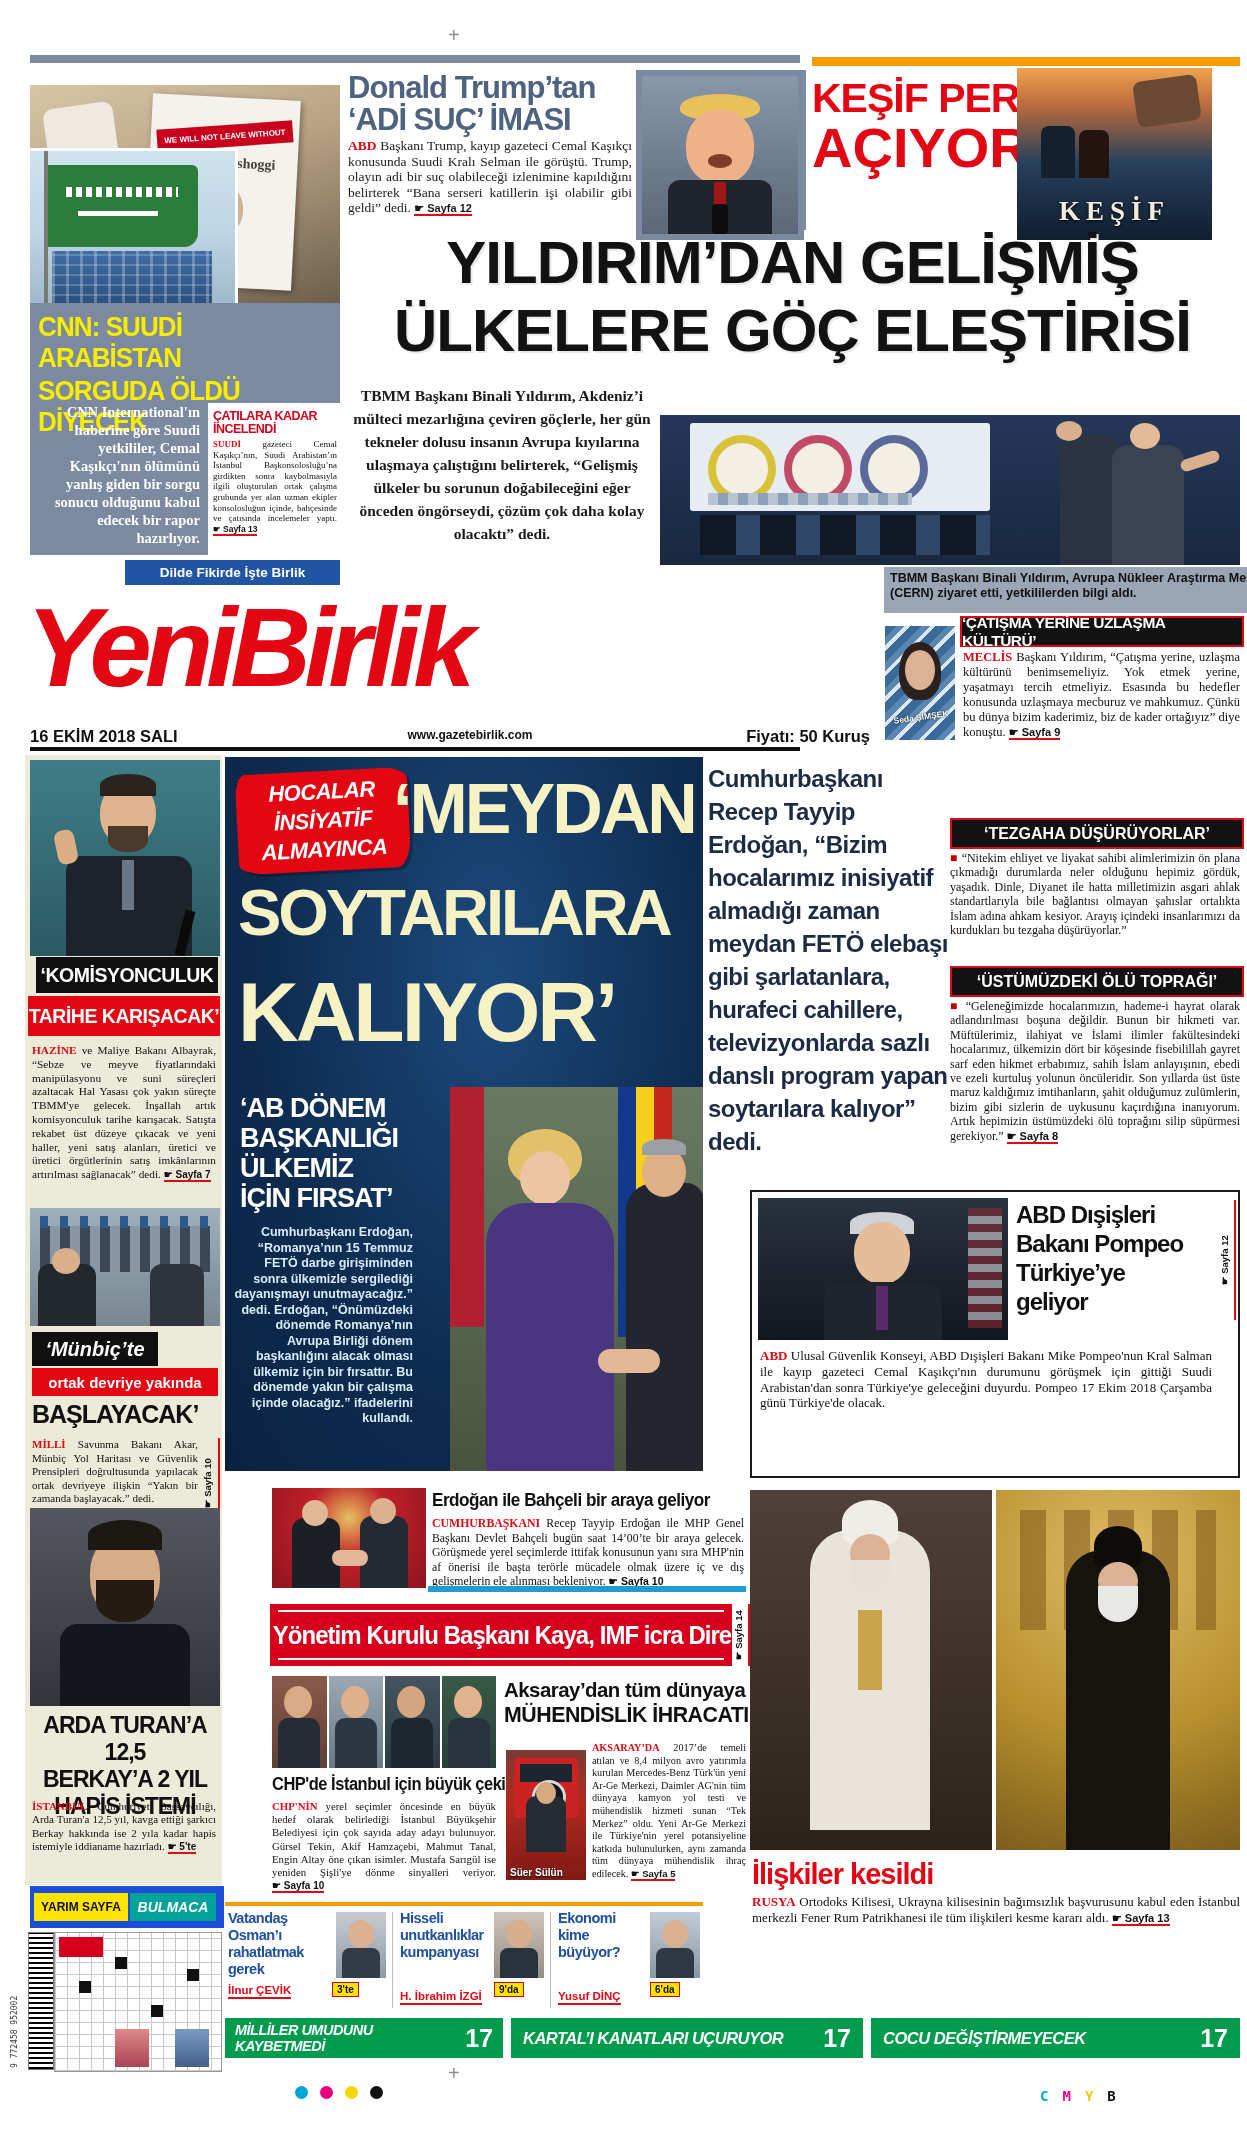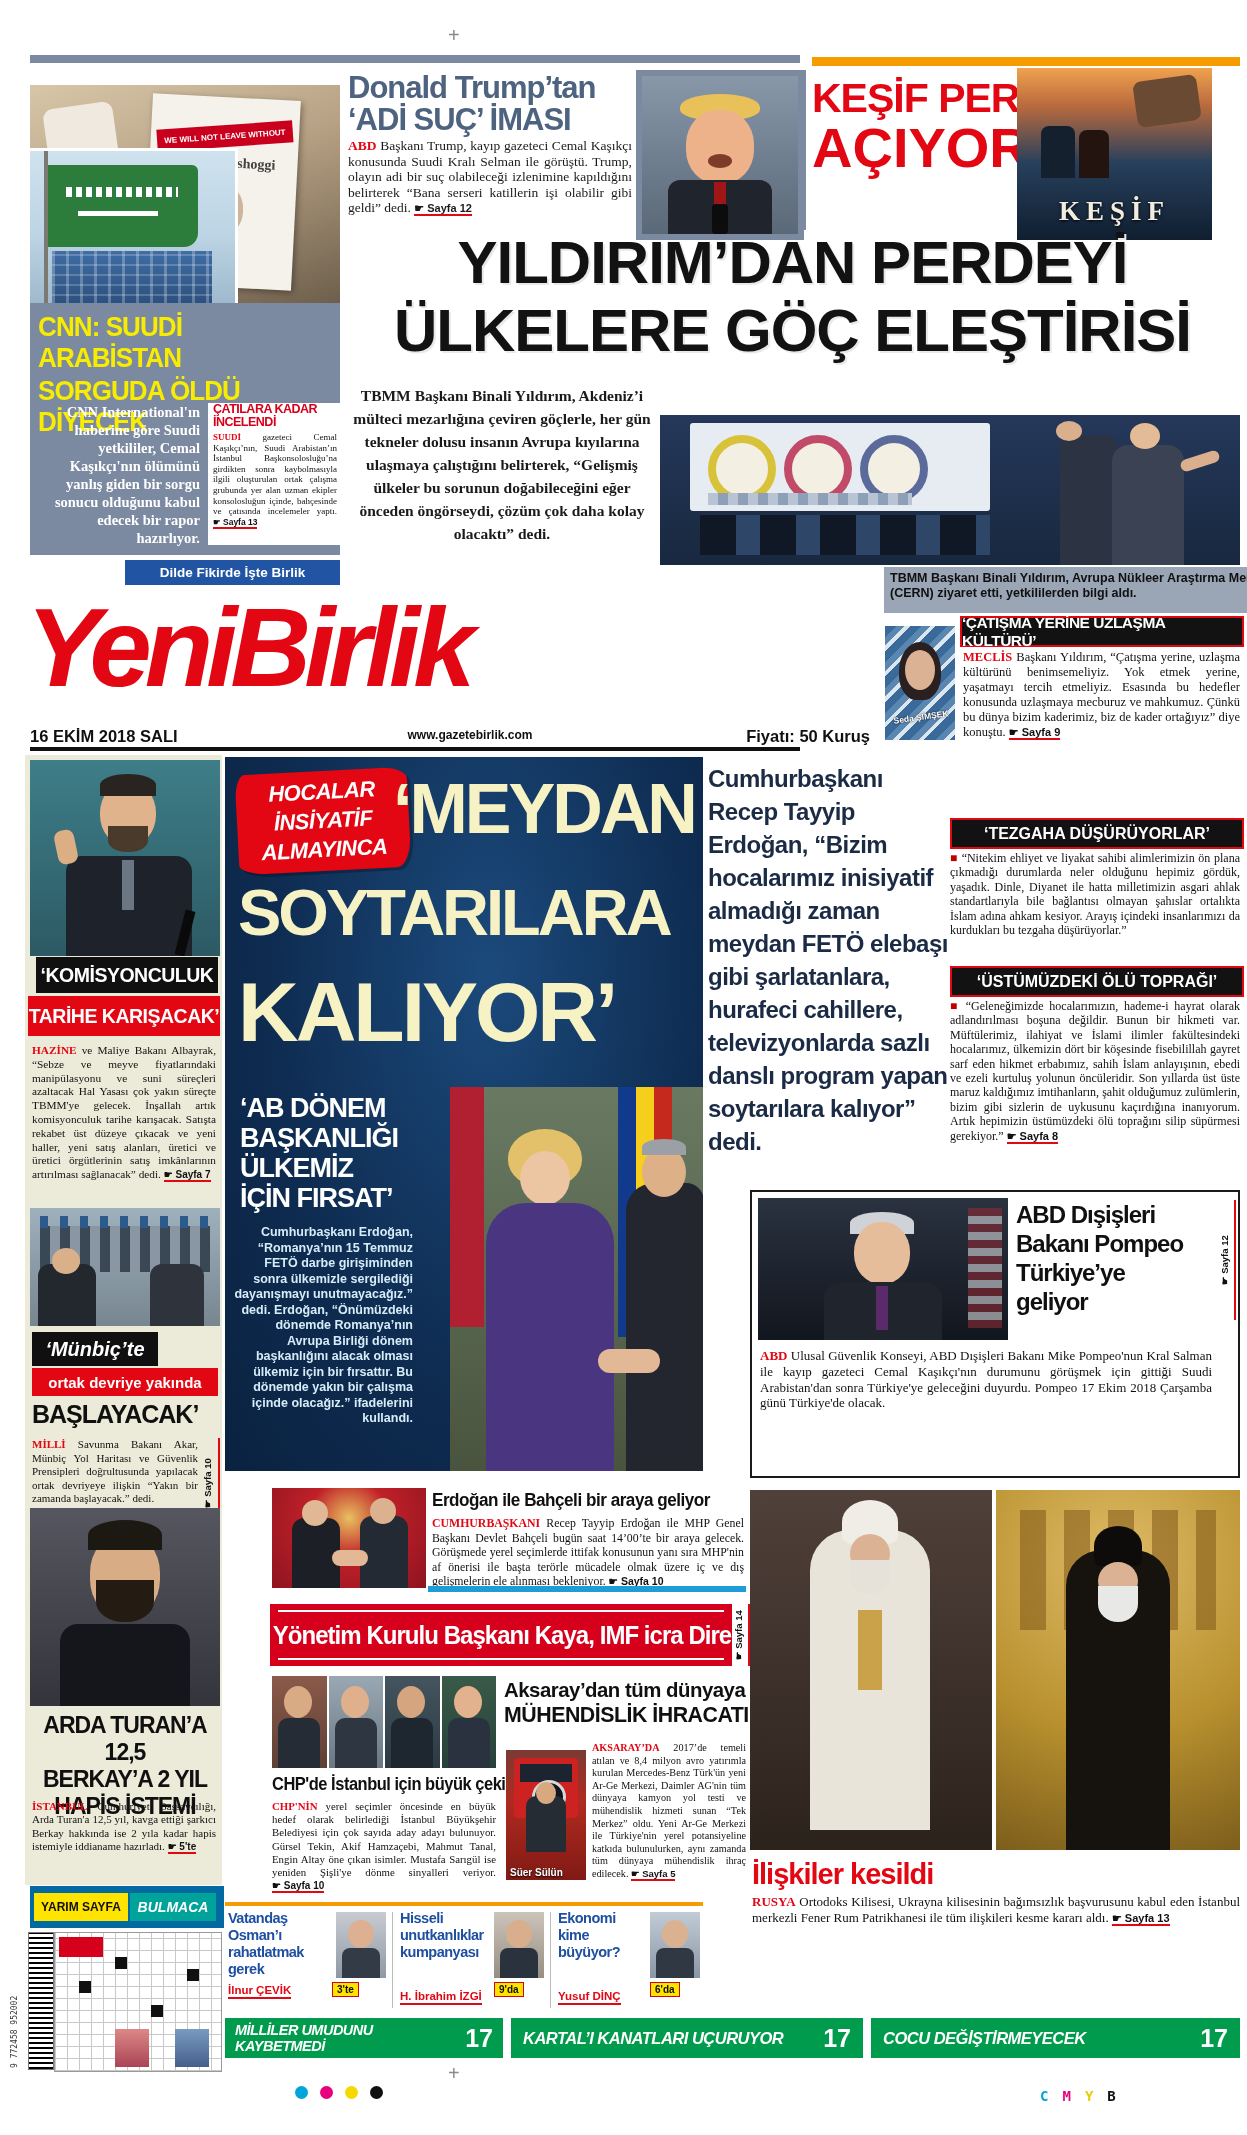--- a/index.html
+++ b/index.html
@@ -68,27 +68,27 @@
     <div class="abs" style="left:118px;top:10px;width:64px;height:46px;background:#6b4a33;border-radius:8px;transform:rotate(-8deg);"></div>
     <div class="abs" style="left:24px;top:58px;width:34px;height:52px;background:#15202e;border-radius:8px 8px 0 0;"></div>
     <div class="abs" style="left:62px;top:62px;width:30px;height:48px;background:#23140f;border-radius:8px 8px 0 0;"></div>
     <div class="abs serif" style="left:0;top:128px;width:195px;text-align:center;color:#f3ede0;font-size:27px;font-weight:700;letter-spacing:6px;text-shadow:0 1px 3px #000;">KEŞİF</div>
   </div>
 
   <div class="abs" style="left:30px;top:303px;width:310px;height:252px;background:#7b8aa0;">
     <div class="hl" style="margin:8px 0 0 8px;font-size:28px;line-height:31px;color:#f8ec00;letter-spacing:-1px;transform:scaleX(.93);transform-origin:left;">CNN: SUUDİ ARABİSTAN</div>
     <div class="hl" style="margin:2px 0 0 8px;font-size:28px;line-height:31px;color:#f8ec00;letter-spacing:-1px;transform:scaleX(.93);transform-origin:left;">SORGUDA ÖLDÜ DİYECEK</div>
     <p class="serif" style="position:absolute;left:8px;top:100px;width:162px;margin:0;font-size:14.5px;line-height:18px;font-weight:700;color:#fff;text-align:right;">CNN International'ın haberine göre Suudi yetkililer, Cemal Kaşıkçı'nın ölümünü yanlış giden bir sorgu sonucu olduğunu kabul edecek bir rapor hazırlıyor.</p>
-    <div style="position:absolute;left:178px;top:100px;width:124px;height:142px;background:#fff;padding:0 5px;">
+    <div style="position:absolute;left:178px;top:100px;width:124px;height:142px;background:#fff;padding:7px 5px;">
       <div class="hl" style="font-size:12.5px;line-height:13px;color:#d6001c;letter-spacing:-0.5px;">ÇATILARA KADAR İNCELENDİ</div>
       <p class="serif just" style="margin:3px 0 0;font-size:9px;line-height:10.6px;color:#111;"><span class="lead">SUUDİ</span> <span>gazeteci Cemal Kaşıkçı’nın, Suudi Arabistan’ın İstanbul Başkonsolosluğu’na girdikten sonra kaybolmasıyla ilgili oluşturulan ortak çalışma grubunda yer alan uzman ekipler konsolosluğun içinde, bahçesinde ve çatısında incelemeler yaptı.</span> <span class="pref" style="font-size:8.5px;">☛ Sayfa 13</span></p>
     </div>
   </div>
 
-  <div class="abs hl" style="left:345px;top:230px;width:895px;text-align:center;font-size:60px;line-height:66px;color:#121212;letter-spacing:-1px;text-shadow:2px 2px 0 #e9e9e9;">YILDIRIM’DAN PERDEYİ</div>
+  <div class="abs hl" style="left:345px;top:230px;width:895px;text-align:center;font-size:60px;line-height:66px;color:#121212;letter-spacing:-1px;text-shadow:2px 2px 0 #e9e9e9;">YILDIRIM’DAN GELİŞMİŞ</div>
   <div class="abs hl" style="left:345px;top:298px;width:895px;text-align:center;font-size:60px;line-height:66px;color:#121212;letter-spacing:-1px;text-shadow:2px 2px 0 #e9e9e9;">ÜLKELERE GÖÇ ELEŞTİRİSİ</div>
   <p class="abs serif" style="left:352px;top:384px;width:300px;margin:0;font-size:15.5px;line-height:23px;font-weight:700;color:#1a1a1a;text-align:center;"><span style="font-weight:700;">TBMM</span> <span>Başkanı Binali Yıldırım, Akdeniz’i mülteci mezarlığına çeviren göçlerle, her gün tekneler dolusu insanın Avrupa kıyılarına ulaşmaya çalıştığını belirterek, “Gelişmiş ülkeler bu sorunun doğabileceğini eğer önceden öngörseydi, çözüm çok daha kolay olacaktı” dedi.</span></p>
   <div class="photo" style="left:660px;top:415px;width:580px;height:150px;background:linear-gradient(#25385a,#18283f);">
     <div class="abs" style="left:30px;top:8px;width:300px;height:88px;background:#e7ecf2;border-radius:3px;">
       <div class="abs" style="left:18px;top:12px;width:52px;height:52px;border-radius:50%;border:8px solid #d8c23a;background:#f3efe2;"></div>
       <div class="abs" style="left:94px;top:12px;width:52px;height:52px;border-radius:50%;border:8px solid #c04a68;background:#f3efe2;"></div>
       <div class="abs" style="left:170px;top:12px;width:52px;height:52px;border-radius:50%;border:8px solid #5a6a9a;background:#f3efe2;"></div>
       <div class="abs" style="left:18px;top:70px;width:204px;height:12px;background:repeating-linear-gradient(90deg,#b8c4d4 0 10px,#8ea0b8 10px 20px);"></div>
     </div>
     <div class="abs" style="left:40px;top:100px;width:290px;height:40px;background:repeating-linear-gradient(90deg,#101826 0 36px,#2e4668 36px 60px);"></div>
@@ -277,21 +277,21 @@
     <div class="abs" style="left:66px;top:72px;width:58px;height:42px;border-radius:0 0 48% 48%;background:#241c12;"></div>
     <div class="abs" style="left:30px;top:116px;width:130px;height:82px;background:#14161c;border-radius:18px 18px 0 0;"></div>
   </div>
   <div class="abs hl" style="left:30px;top:1712px;width:190px;text-align:center;font-size:23px;line-height:27px;color:#101010;letter-spacing:-1px;">
     <div>ARDA TURAN’A 12,5</div>
     <div>BERKAY’A 2 YIL</div>
     <div>HAPİS İSTEMİ</div>
   </div>
   <p class="abs serif just" style="left:32px;top:1800px;width:184px;margin:0;font-size:11px;line-height:13.4px;color:#111;"><span class="lead">İSTANBUL</span> <span>Cumhuriyet Başsavcılığı, Arda Turan'a 12,5 yıl, kavga ettiği şarkıcı Berkay hakkında ise 2 yıla kadar hapis istemiyle iddianame hazırladı.</span> <span class="pref" style="font-size:10px;">☛ 5'te</span></p>
 
-  <div class="abs" style="left:30px;top:1886px;width:194px;height:42px;background:#0369a1;">
+  <div class="abs" style="left:30px;top:1886px;width:194px;height:42px;background:#1d4ed8;">
     <div class="abs hl" style="left:4px;top:7px;width:94px;height:28px;background:#ffe400;color:#101010;font-size:12px;display:flex;align-items:center;justify-content:center;">YARIM SAYFA</div>
     <div class="abs hl" style="left:100px;top:7px;width:86px;height:28px;background:#00a39a;color:#fff;font-size:14px;display:flex;align-items:center;justify-content:center;font-style:italic;">BULMACA</div>
   </div>
   <div class="abs" style="left:54px;top:1932px;width:166px;height:138px;background:#fff;border:1px solid #999;
        background-image:repeating-linear-gradient(0deg,#c8c8c8 0 1px,transparent 1px 12px),repeating-linear-gradient(90deg,#c8c8c8 0 1px,transparent 1px 12px);">
     <div class="abs" style="left:4px;top:4px;width:44px;height:20px;background:#d6001c;"></div>
     <div class="abs" style="left:24px;top:48px;width:12px;height:12px;background:#101010;"></div>
     <div class="abs" style="left:60px;top:24px;width:12px;height:12px;background:#101010;"></div>
     <div class="abs" style="left:96px;top:72px;width:12px;height:12px;background:#101010;"></div>
     <div class="abs" style="left:132px;top:36px;width:12px;height:12px;background:#101010;"></div>

